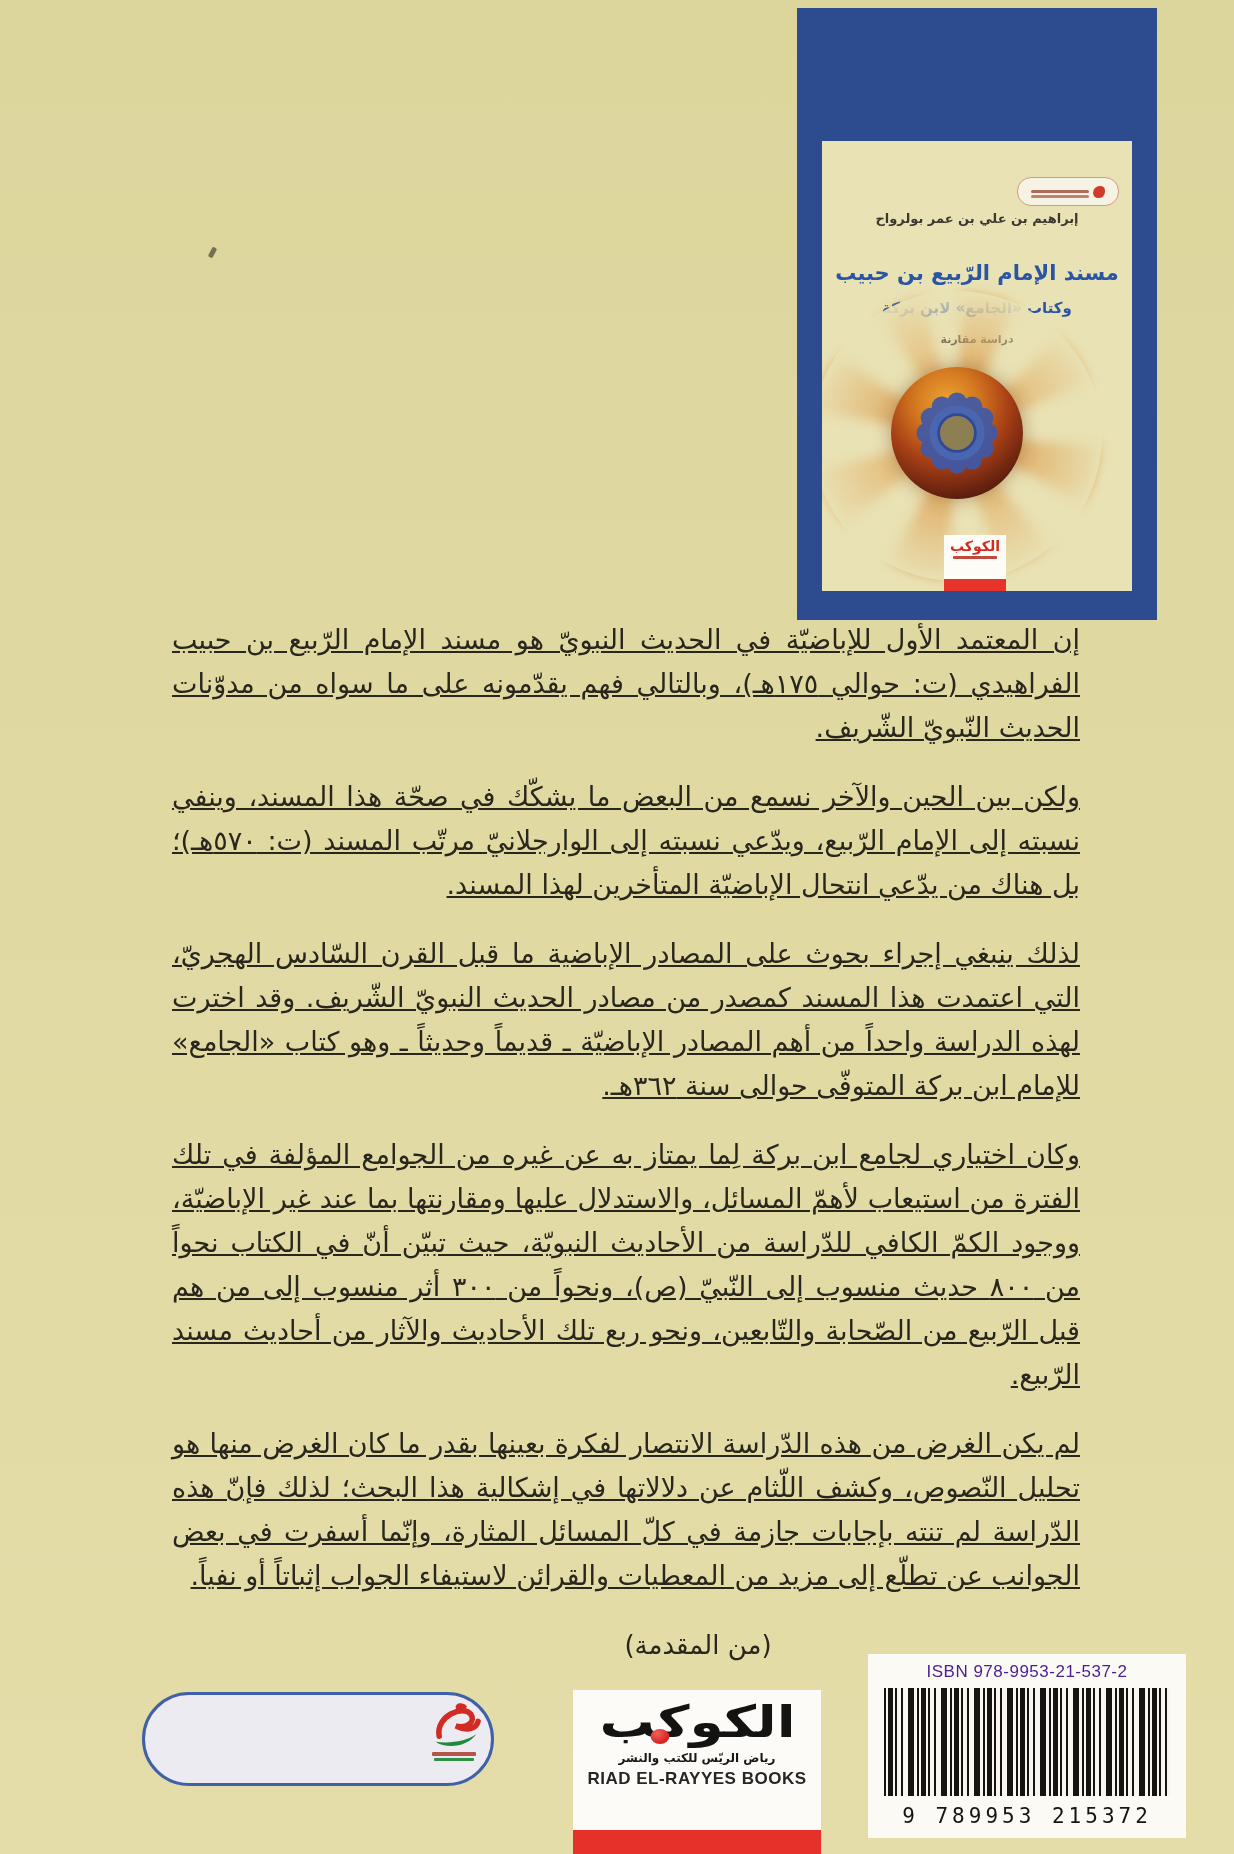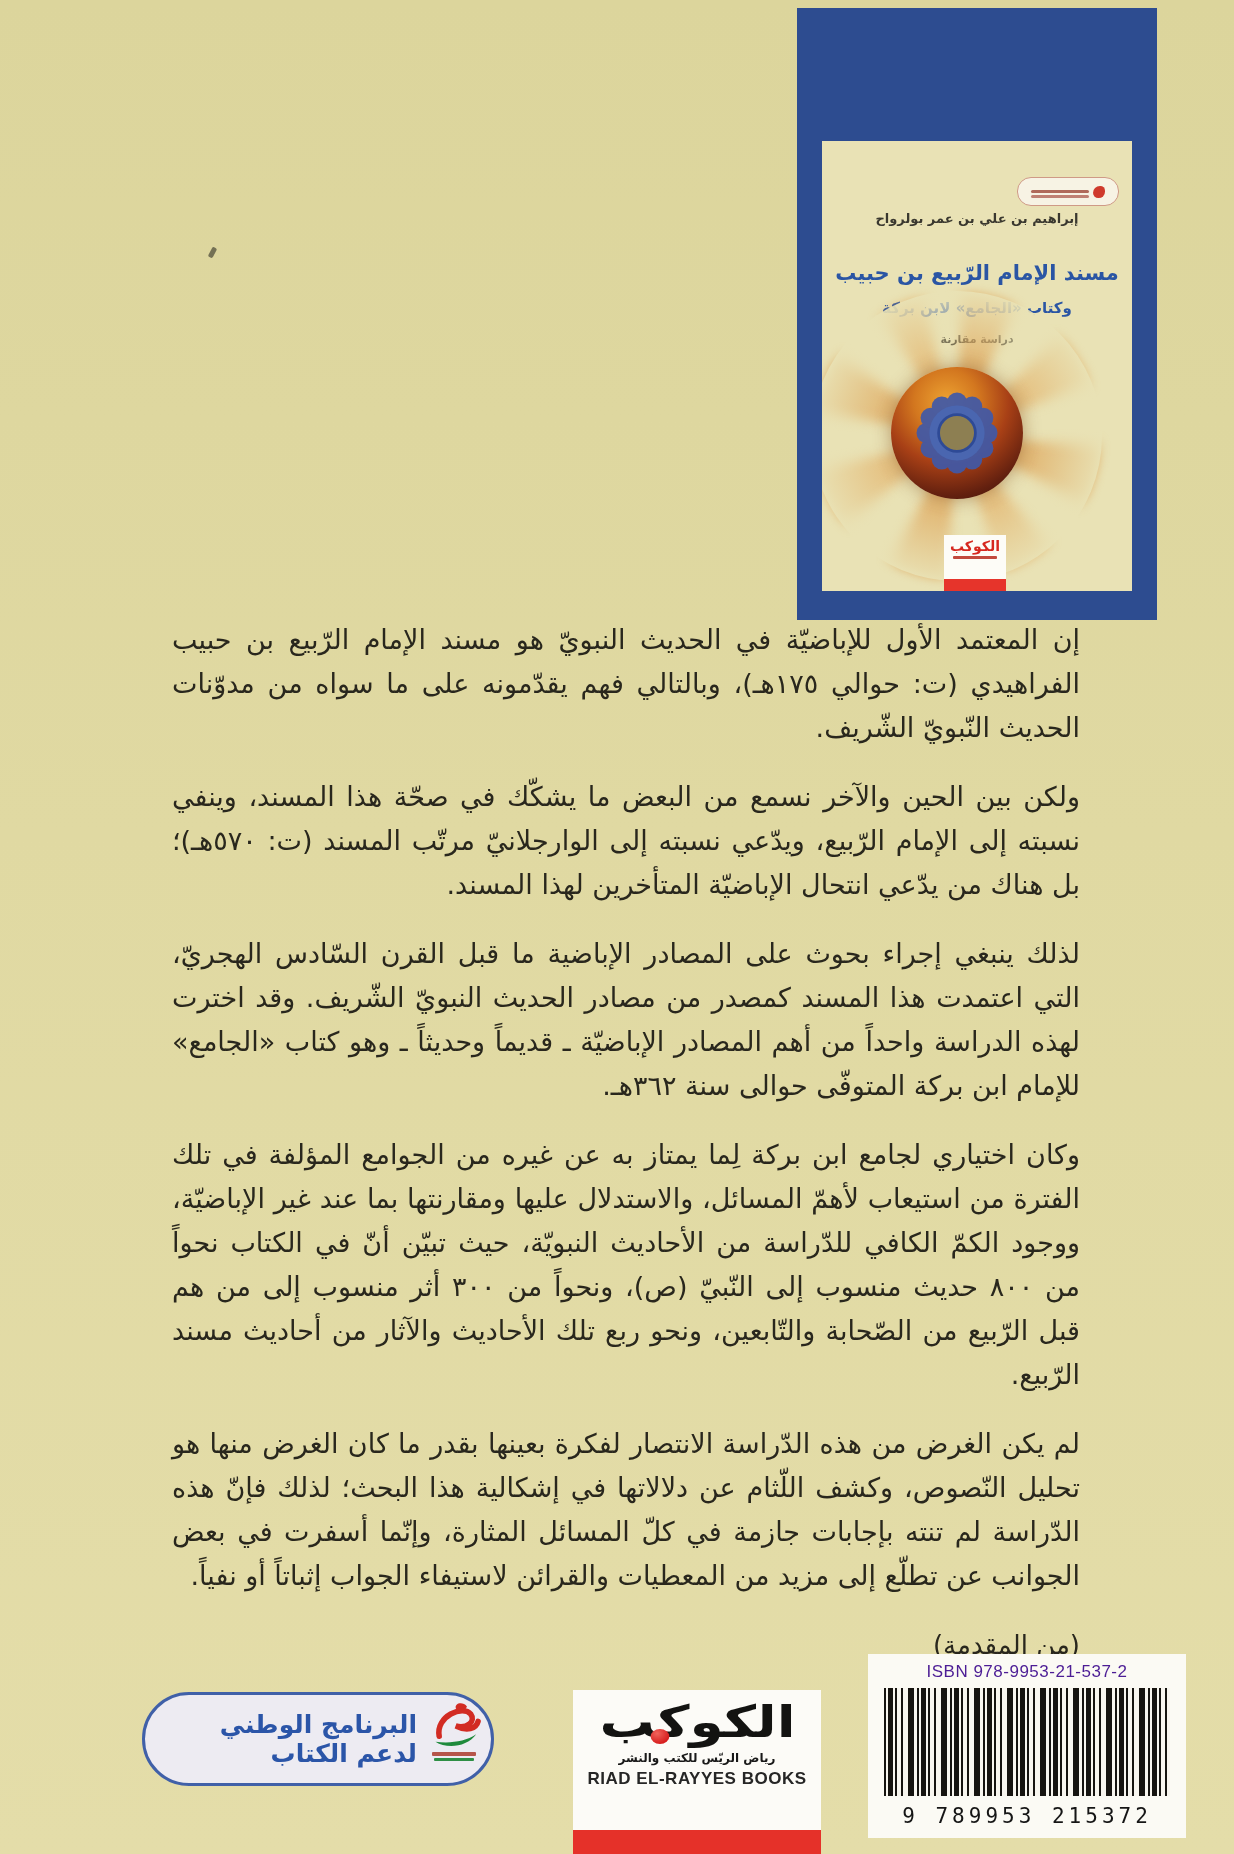--- a/index.html
+++ b/index.html
@@ -36,22 +36,22 @@
     box-shadow:0 0 18px rgba(120,60,10,.45);}
   .rosette{position:absolute;left:16px;top:20px;}
   .minilogo{position:absolute;left:122px;top:394px;width:62px;height:58px;background:#fdfcf7;
     display:flex;flex-direction:column;align-items:center;justify-content:flex-start;}
   .minilogo .mtxt{font-size:14px;line-height:16px;font-weight:bold;color:#d6281f;margin-top:3px;}
   .minilogo .mstrip{width:44px;height:3px;background:#c2493d;margin-top:2px;border-radius:1px;}
   .minilogo .mbar{margin-top:auto;width:100%;height:14px;background:#e6342b;}
   
   .backtext{position:absolute;left:156px;top:618px;width:924px;direction:rtl;
     font-size:27px;line-height:44px;color:#29271d;text-align:justify;}
-  .backtext p{margin:0 0 25px 16px;}
-  .attribution{direction:rtl;text-align:right;padding-left:160px;margin-top:10px;font-size:26px;color:#29271d;}
+  .backtext p{margin:0 0 25px 16px;text-decoration:underline;}
+  .attribution{direction:rtl;text-align:center;padding-left:160px;margin-top:10px;font-size:26px;color:#29271d;}
   
   .pill{position:absolute;left:142px;top:1692px;width:352px;height:94px;border-radius:48px;
     background:#edebf2;border:3px solid #4060a8;box-sizing:border-box;}
   .pill-label{position:absolute;left:18px;right:74px;top:0;bottom:0;display:flex;align-items:center;justify-content:center;
     font-size:25px;font-weight:bold;color:#2b55a8;direction:rtl;}
   .pill-logo{position:absolute;right:6px;top:6px;width:62px;height:78px;display:flex;flex-direction:column;align-items:center;}
   .pill-logo .cap1{width:44px;height:4px;background:#b5554a;margin-top:1px;border-radius:1px;}
   .pill-logo .cap2{width:40px;height:3px;background:#2e8f45;margin-top:2px;border-radius:1px;}
   .pubbox{position:absolute;left:573px;top:1690px;width:248px;height:164px;background:#fcfbf7;text-align:center;overflow:hidden;}
   .callig{position:relative;display:inline-block;margin-top:6px;font-size:44px;line-height:52px;font-weight:bold;color:#131311;
@@ -122,21 +122,20 @@
 <div class="backtext">
   <p>إن المعتمد الأول للإباضيّة في الحديث النبويّ هو مسند الإمام الرّبيع بن حبيب الفراهيدي (ت: حوالي ١٧٥هـ)، وبالتالي فهم يقدّمونه على ما سواه من مدوّنات الحديث النّبويّ الشّريف.</p>
   <p>ولكن بين الحين والآخر نسمع من البعض ما يشكّك في صحّة هذا المسند، وينفي نسبته إلى الإمام الرّبيع، ويدّعي نسبته إلى الوارجلانيّ مرتّب المسند (ت: ٥٧٠هـ)؛ بل هناك من يدّعي انتحال الإباضيّة المتأخرين لهذا المسند.</p>
   <p>لذلك ينبغي إجراء بحوث على المصادر الإباضية ما قبل القرن السّادس الهجريّ، التي اعتمدت هذا المسند كمصدر من مصادر الحديث النبويّ الشّريف. وقد اخترت لهذه الدراسة واحداً من أهم المصادر الإباضيّة ـ قديماً وحديثاً ـ وهو كتاب «الجامع» للإمام ابن بركة المتوفّى حوالى سنة ٣٦٢هـ.</p>
   <p>وكان اختياري لجامع ابن بركة لِما يمتاز به عن غيره من الجوامع المؤلفة في تلك الفترة من استيعاب لأهمّ المسائل، والاستدلال عليها ومقارنتها بما عند غير الإباضيّة، ووجود الكمّ الكافي للدّراسة من الأحاديث النبويّة، حيث تبيّن أنّ في الكتاب نحواً من ٨٠٠ حديث منسوب إلى النّبيّ (ص)، ونحواً من ٣٠٠ أثر منسوب إلى من هم قبل الرّبيع من الصّحابة والتّابعين، ونحو ربع تلك الأحاديث والآثار من أحاديث مسند الرّبيع.</p>
   <p>لم يكن الغرض من هذه الدّراسة الانتصار لفكرة بعينها بقدر ما كان الغرض منها هو تحليل النّصوص، وكشف اللّثام عن دلالاتها في إشكالية هذا البحث؛ لذلك فإنّ هذه الدّراسة لم تنته بإجابات جازمة في كلّ المسائل المثارة، وإنّما أسفرت في بعض الجوانب عن تطلّع إلى مزيد من المعطيات والقرائن لاستيفاء الجواب إثباتاً أو نفياً.</p>
   <div class="attribution">(من المقدمة)</div>
 </div>
 
 <div class="pill">
-  <div class="pill-label">البرنامج الوطني لدعم الكتاب</div>
   <div class="pill-logo">
     <svg width="56" height="50" viewBox="0 0 60 54">
       <path d="M44 6 C40 0 30 2 32 8 C34 12 42 12 44 6 Z" fill="#d22b23"></path>
       <path d="M14 38 C10 16 40 4 48 14 C54 22 44 30 32 27 C44 33 54 30 56 22" stroke="#d22b23" stroke-width="6" fill="none" stroke-linecap="round"></path>
       <path d="M10 44 C22 52 44 50 54 36 C42 44 26 46 10 44 Z" fill="#1f8a3c"></path>
     </svg>
     <div class="cap1"></div>
     <div class="cap2"></div>
   </div>
 </div>

